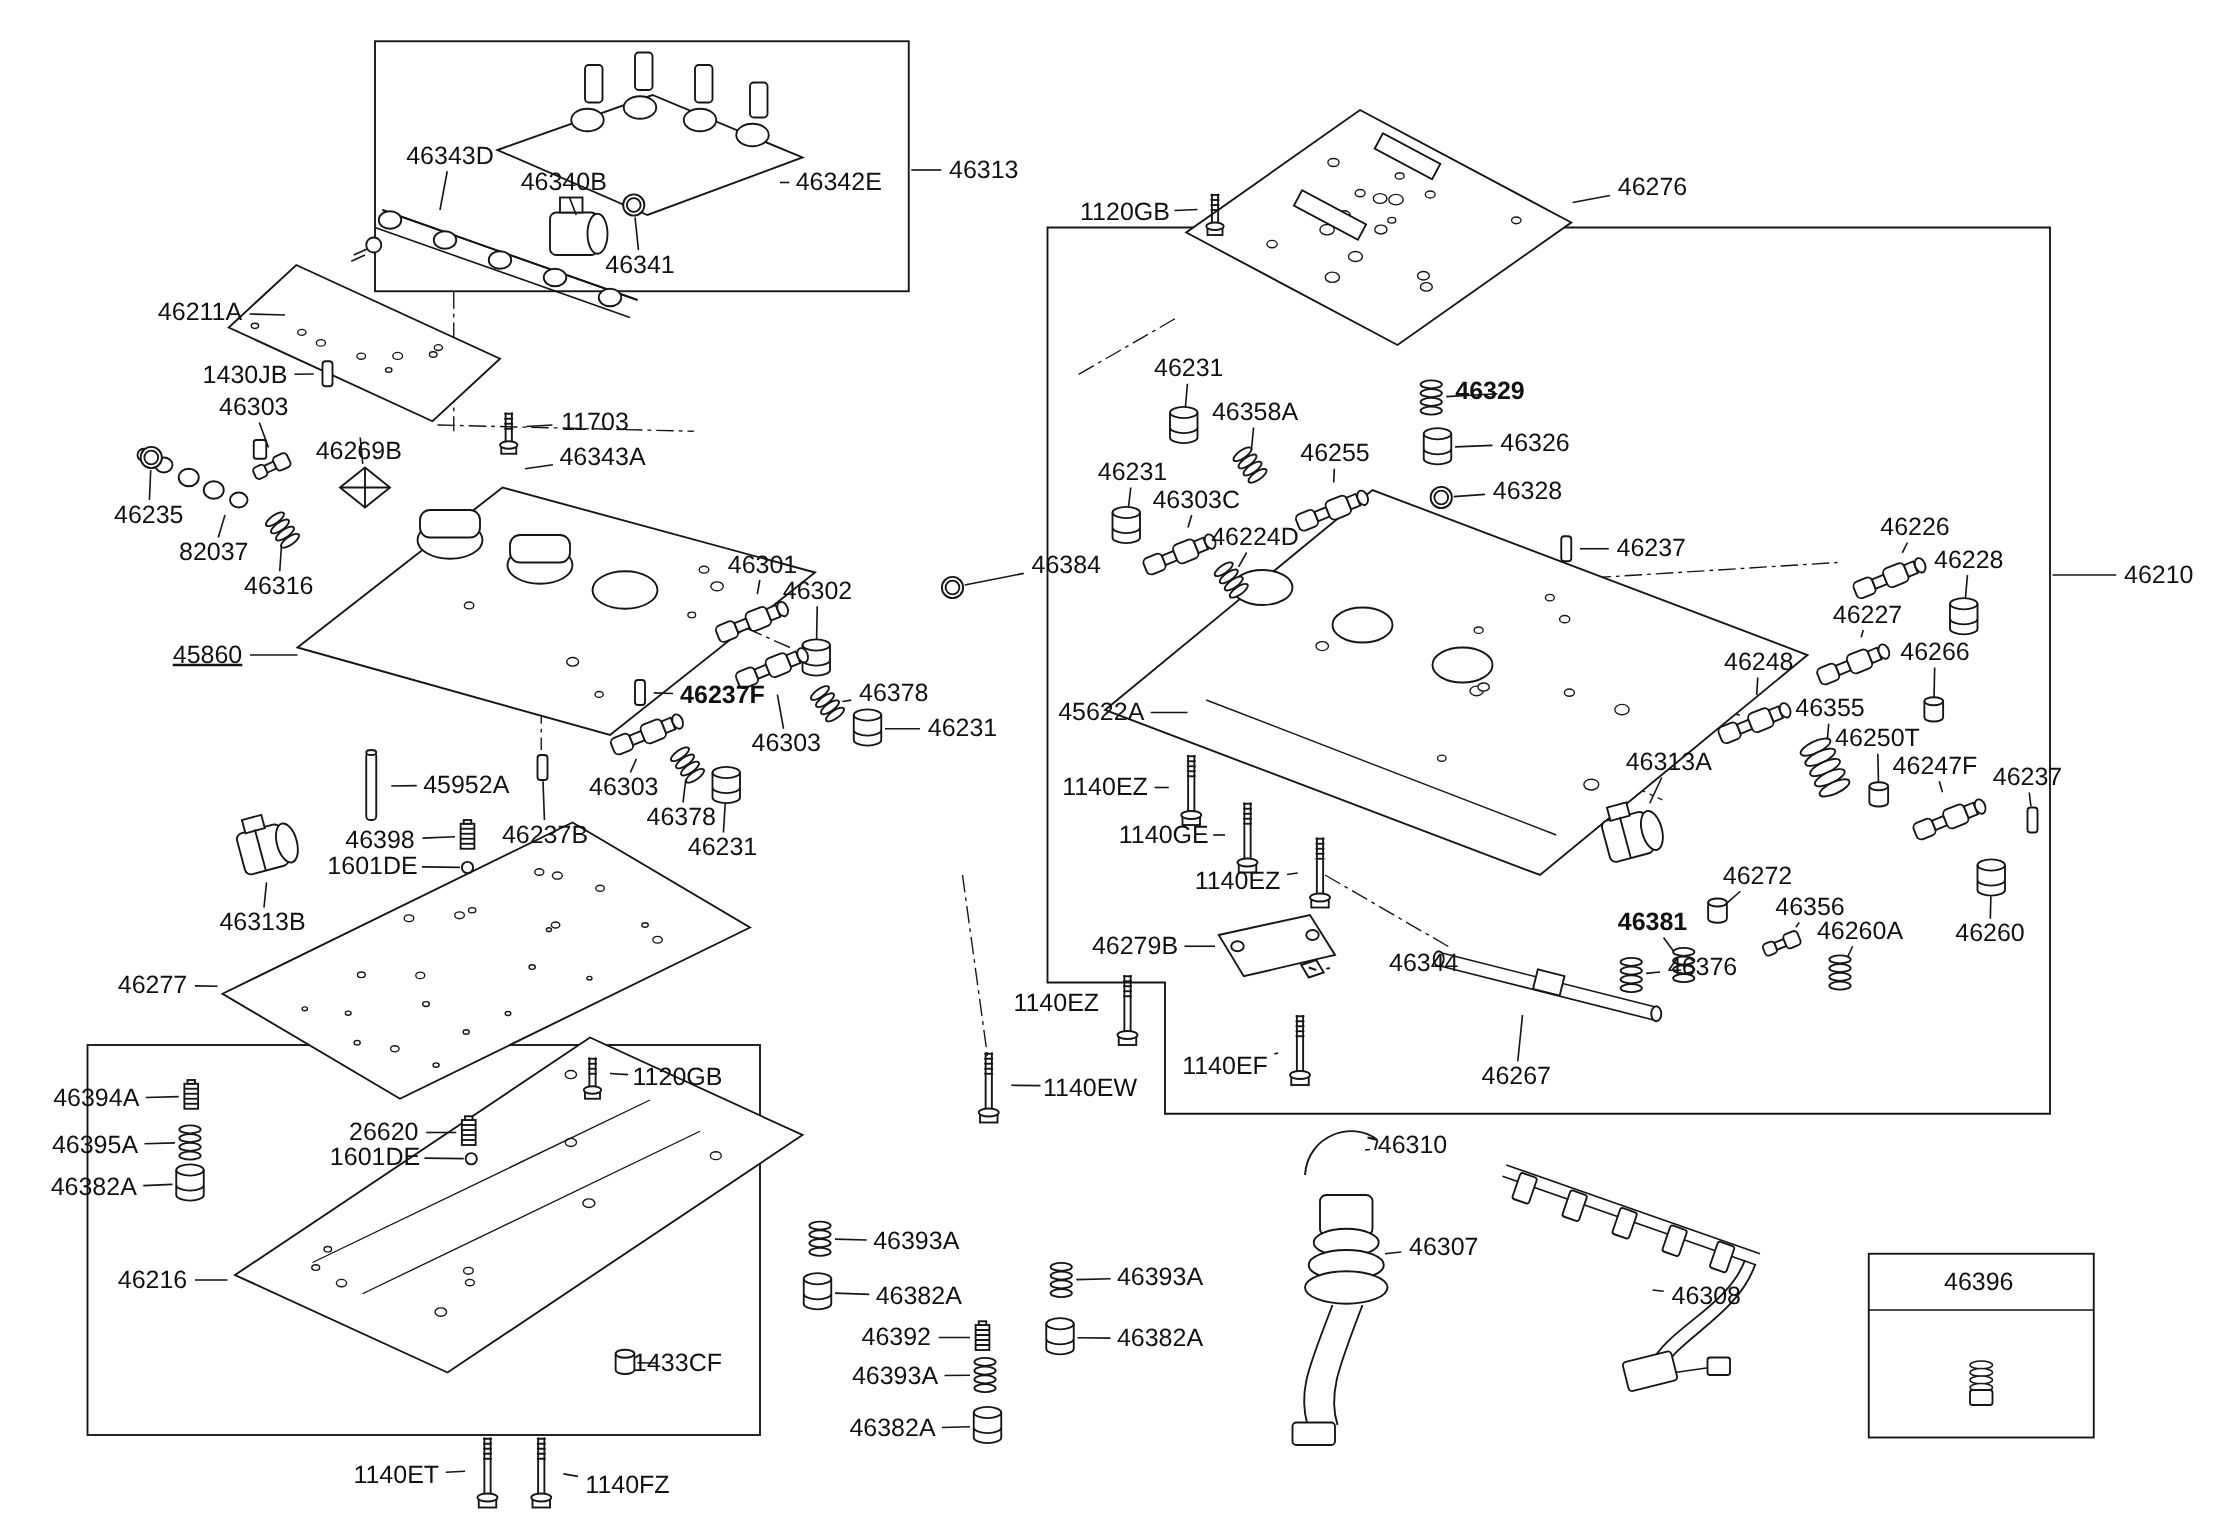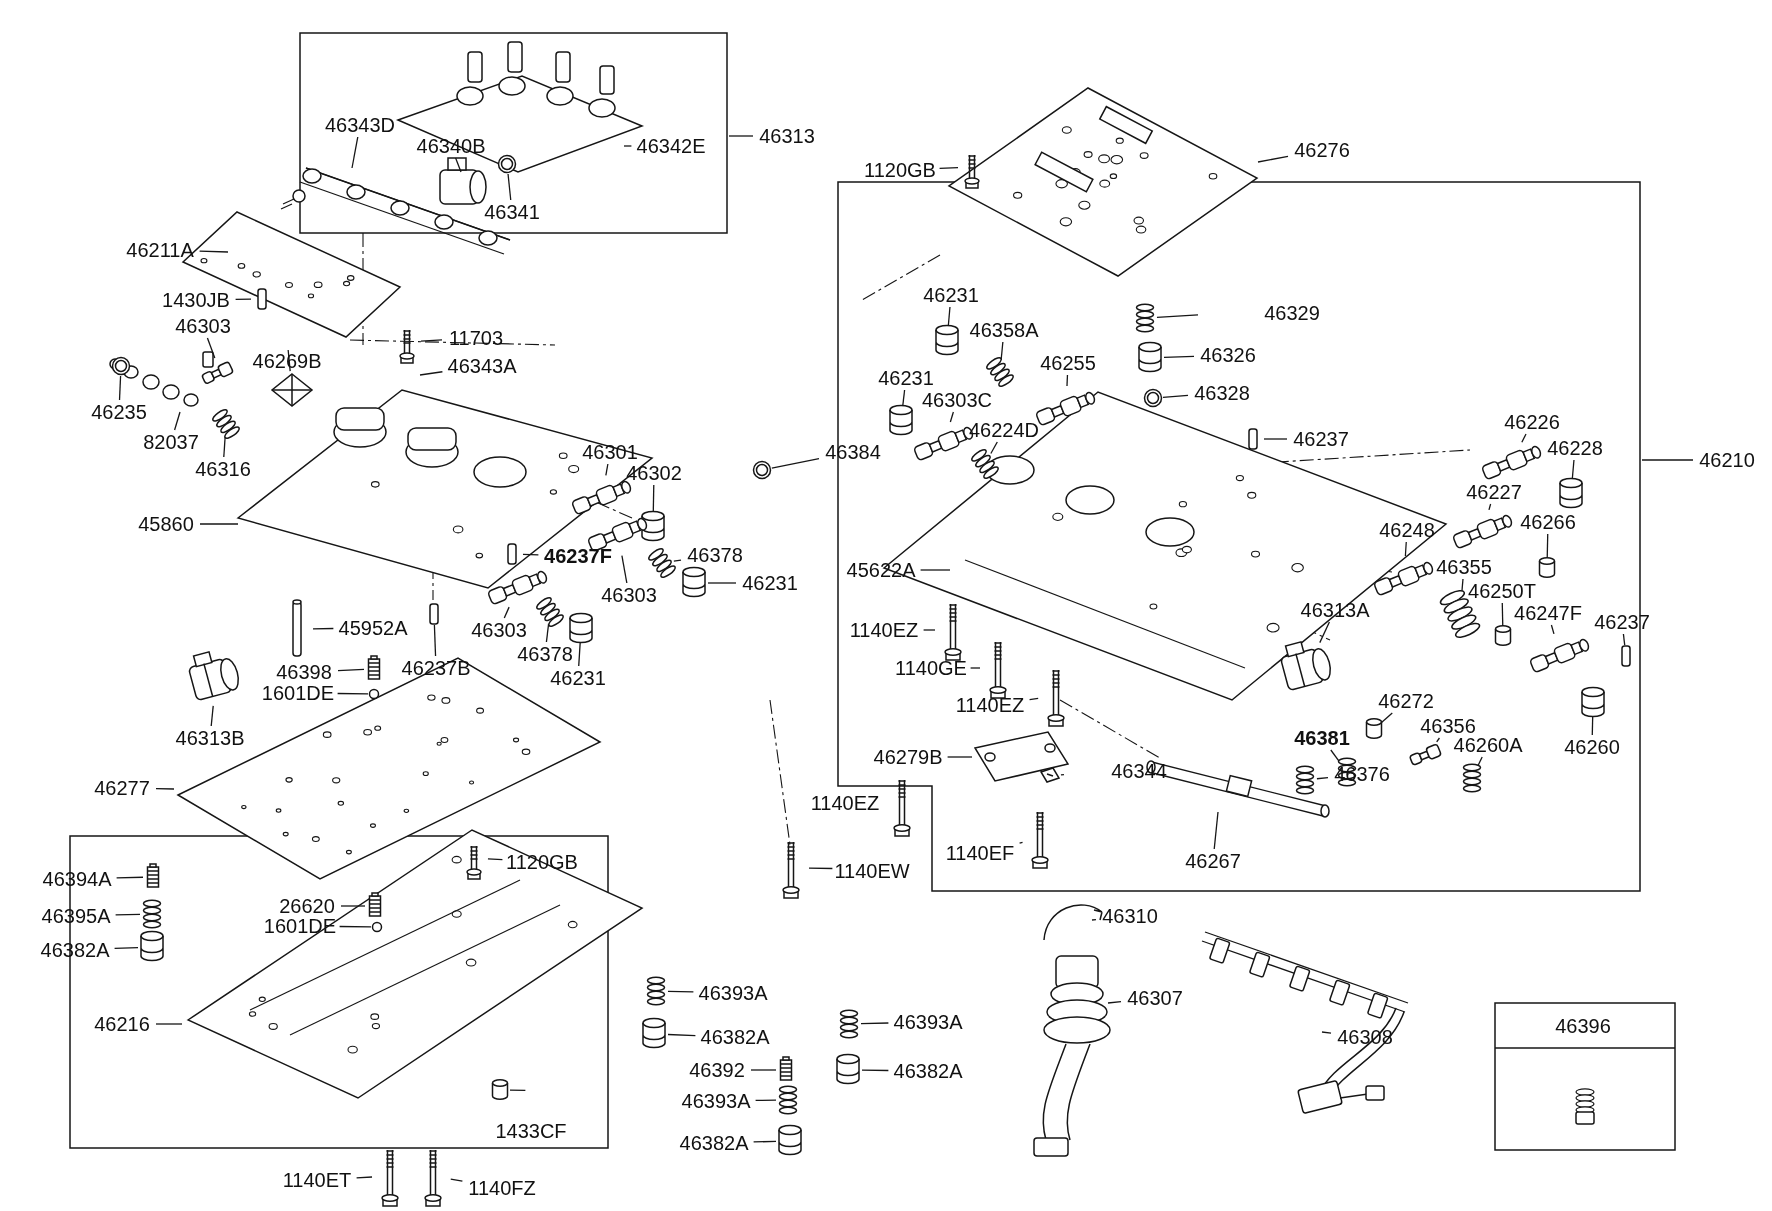--- a/index.html
+++ b/index.html
@@ -704,21 +704,21 @@
       <div class="lbl" style="left: 787px; top: 136px;">46313</div>
       <div class="lbl" style="left: 160px; top: 250px;">46211A</div>
       <div class="lbl" style="left: 196px; top: 300px;">1430JB</div>
       <div class="lbl" style="left: 203px; top: 326px;">46303</div>
       <div class="lbl" style="left: 287px; top: 338px; margin-top: 23px;">46269B</div>
       <div class="lbl" style="left: 476px; top: 338px;">11703</div>
       <div class="lbl" style="left: 482px; top: 366px;">46343A</div>
       <div class="lbl" style="left: 119px; top: 412px;">46235</div>
       <div class="lbl" style="left: 171px; top: 442px;">82037</div>
       <div class="lbl" style="left: 223px; top: 469px;">46316</div>
-      <div class="lbl" style="left: 166px; top: 524px;">45860</div>
+      <div class="lbl" style="left: 166px; top: 524px; text-decoration: underline;">45860</div>
       <div class="lbl" style="left: 610px; top: 452px;">46301</div>
       <div class="lbl" style="left: 654px; top: 473px;">46302</div>
       <div class="lbl" style="left: 578px; top: 556px; font-weight: bold;">46237F</div>
       <div class="lbl" style="left: 715px; top: 555px;">46378</div>
       <div class="lbl" style="left: 770px; top: 583px;">46231</div>
       <div class="lbl" style="left: 629px; top: 595px;">46303</div>
       <div class="lbl" style="left: 499px; top: 630px;">46303</div>
       <div class="lbl" style="left: 373px; top: 628px;">45952A</div>
       <div class="lbl" style="left: 545px; top: 654px;">46378</div>
       <div class="lbl" style="left: 578px; top: 678px;">46231</div>
@@ -727,41 +727,41 @@
       <div class="lbl" style="left: 298px; top: 693px;">1601DE</div>
       <div class="lbl" style="left: 210px; top: 738px;">46313B</div>
       <div class="lbl" style="left: 122px; top: 788px;">46277</div>
       <div class="lbl" style="left: 77px; top: 879px;">46394A</div>
       <div class="lbl" style="left: 76px; top: 916px;">46395A</div>
       <div class="lbl" style="left: 75px; top: 950px;">46382A</div>
       <div class="lbl" style="left: 307px; top: 906px;">26620</div>
       <div class="lbl" style="left: 300px; top: 926px;">1601DE</div>
       <div class="lbl" style="left: 542px; top: 862px;">1120GB</div>
       <div class="lbl" style="left: 122px; top: 1024px;">46216</div>
-      <div class="lbl" style="left: 531px; top: 1091px; margin-top: 40px;">1433CF</div>
+      <div class="lbl" style="left: 542px; top: 1091px;">1433CF</div>
       <div class="lbl" style="left: 317px; top: 1180px;">1140ET</div>
       <div class="lbl" style="left: 502px; top: 1188px;">1140FZ</div>
       <div class="lbl" style="left: 717px; top: 1070px;">46392</div>
       <div class="lbl" style="left: 733px; top: 993px;">46393A</div>
       <div class="lbl" style="left: 735px; top: 1037px;">46382A</div>
       <div class="lbl" style="left: 716px; top: 1101px;">46393A</div>
       <div class="lbl" style="left: 714px; top: 1143px;">46382A</div>
       <div class="lbl" style="left: 928px; top: 1022px;">46393A</div>
       <div class="lbl" style="left: 928px; top: 1071px;">46382A</div>
       <div class="lbl" style="left: 872px; top: 830px; margin-top: 41px;">1140EW</div>
       <div class="lbl" style="left: 900px; top: 170px;">1120GB</div>
       <div class="lbl" style="left: 1322px; top: 150px;">46276</div>
       <div class="lbl" style="left: 951px; top: 295px;">46231</div>
       <div class="lbl" style="left: 1004px; top: 330px;">46358A</div>
       <div class="lbl" style="left: 1068px; top: 363px;">46255</div>
       <div class="lbl" style="left: 906px; top: 378px;">46231</div>
       <div class="lbl" style="left: 957px; top: 400px;">46303C</div>
       <div class="lbl" style="left: 1004px; top: 430px;">46224D</div>
       <div class="lbl" style="left: 853px; top: 452px;">46384</div>
-      <div class="lbl" style="left: 1292px; top: 313px;">46329</div>
+      <div class="lbl" style="left: 1192px; top: 313px; font-weight: bold;">46329</div>
       <div class="lbl" style="left: 1228px; top: 355px;">46326</div>
       <div class="lbl" style="left: 1222px; top: 393px;">46328</div>
       <div class="lbl" style="left: 1321px; top: 439px;">46237</div>
       <div class="lbl" style="left: 881px; top: 570px;">45622A</div>
       <div class="lbl" style="left: 884px; top: 630px;">1140EZ</div>
       <div class="lbl" style="left: 931px; top: 668px;">1140GE</div>
       <div class="lbl" style="left: 990px; top: 705px;">1140EZ</div>
       <div class="lbl" style="left: 908px; top: 757px;">46279B</div>
       <div class="lbl" style="left: 845px; top: 803px;">1140EZ</div>
       <div class="lbl" style="left: 980px; top: 853px;">1140EF</div>

